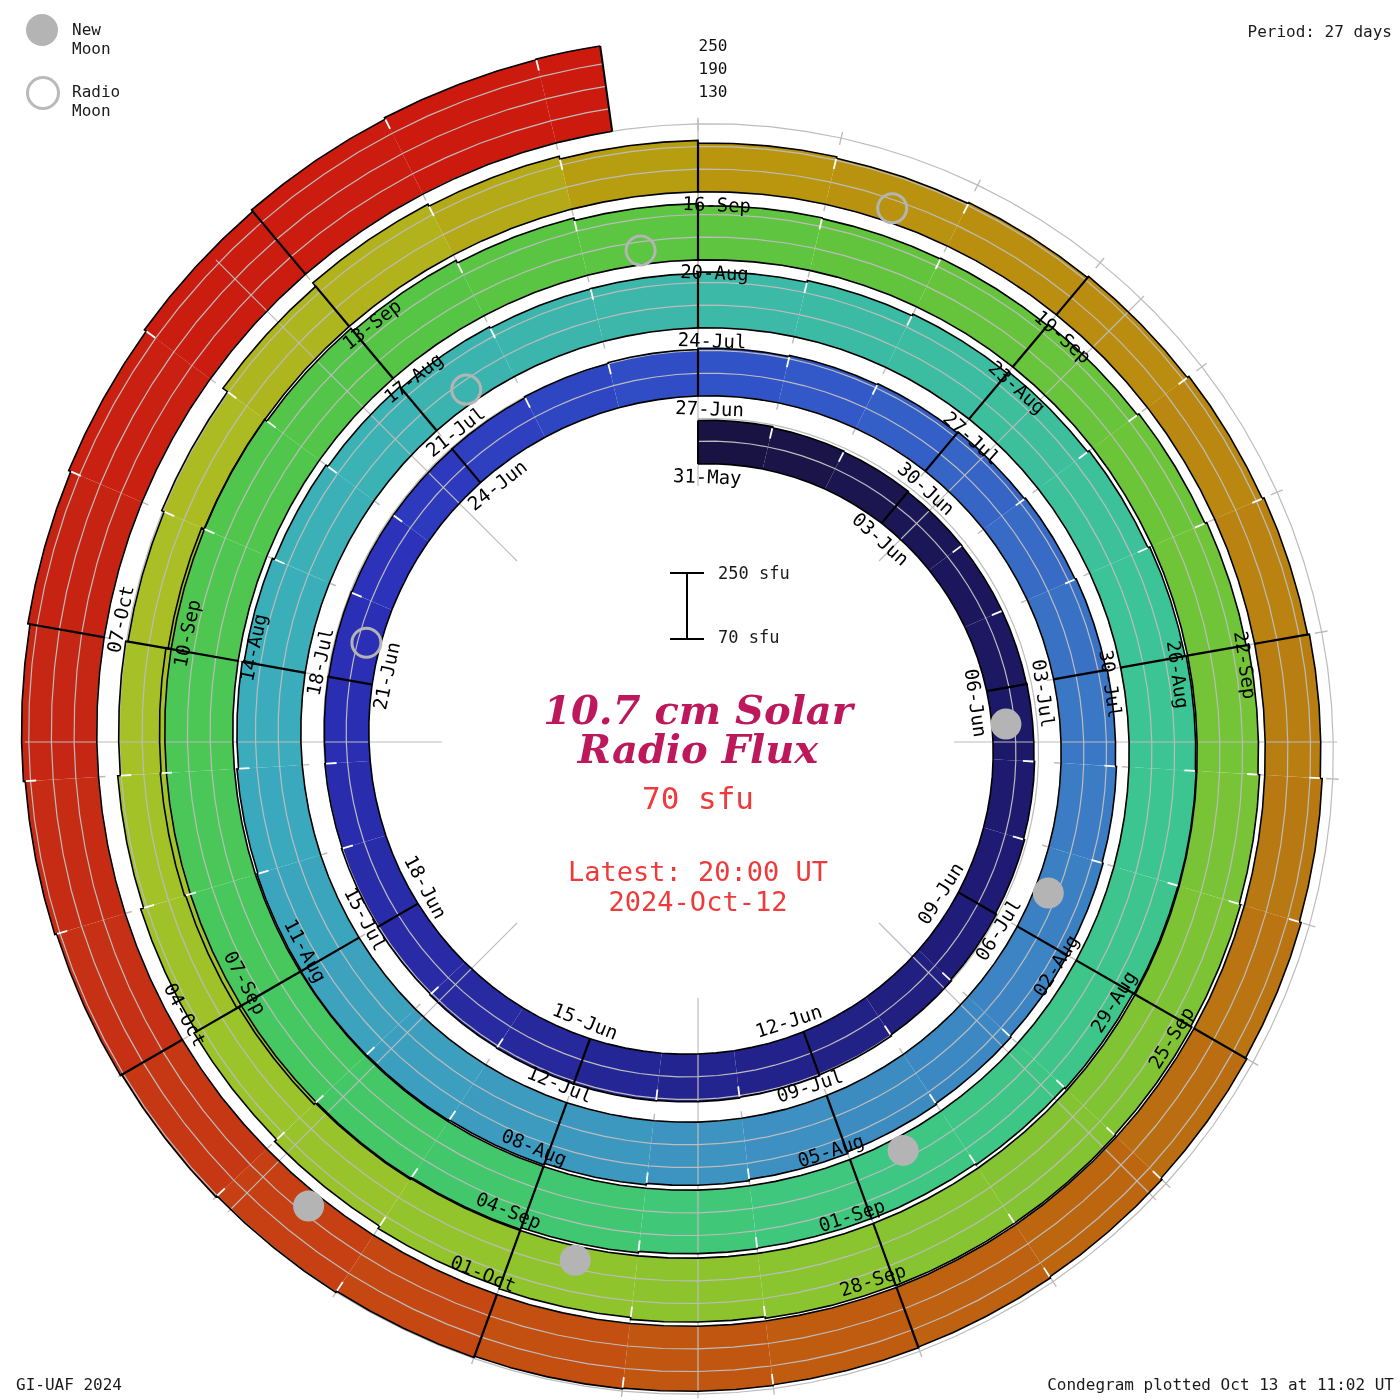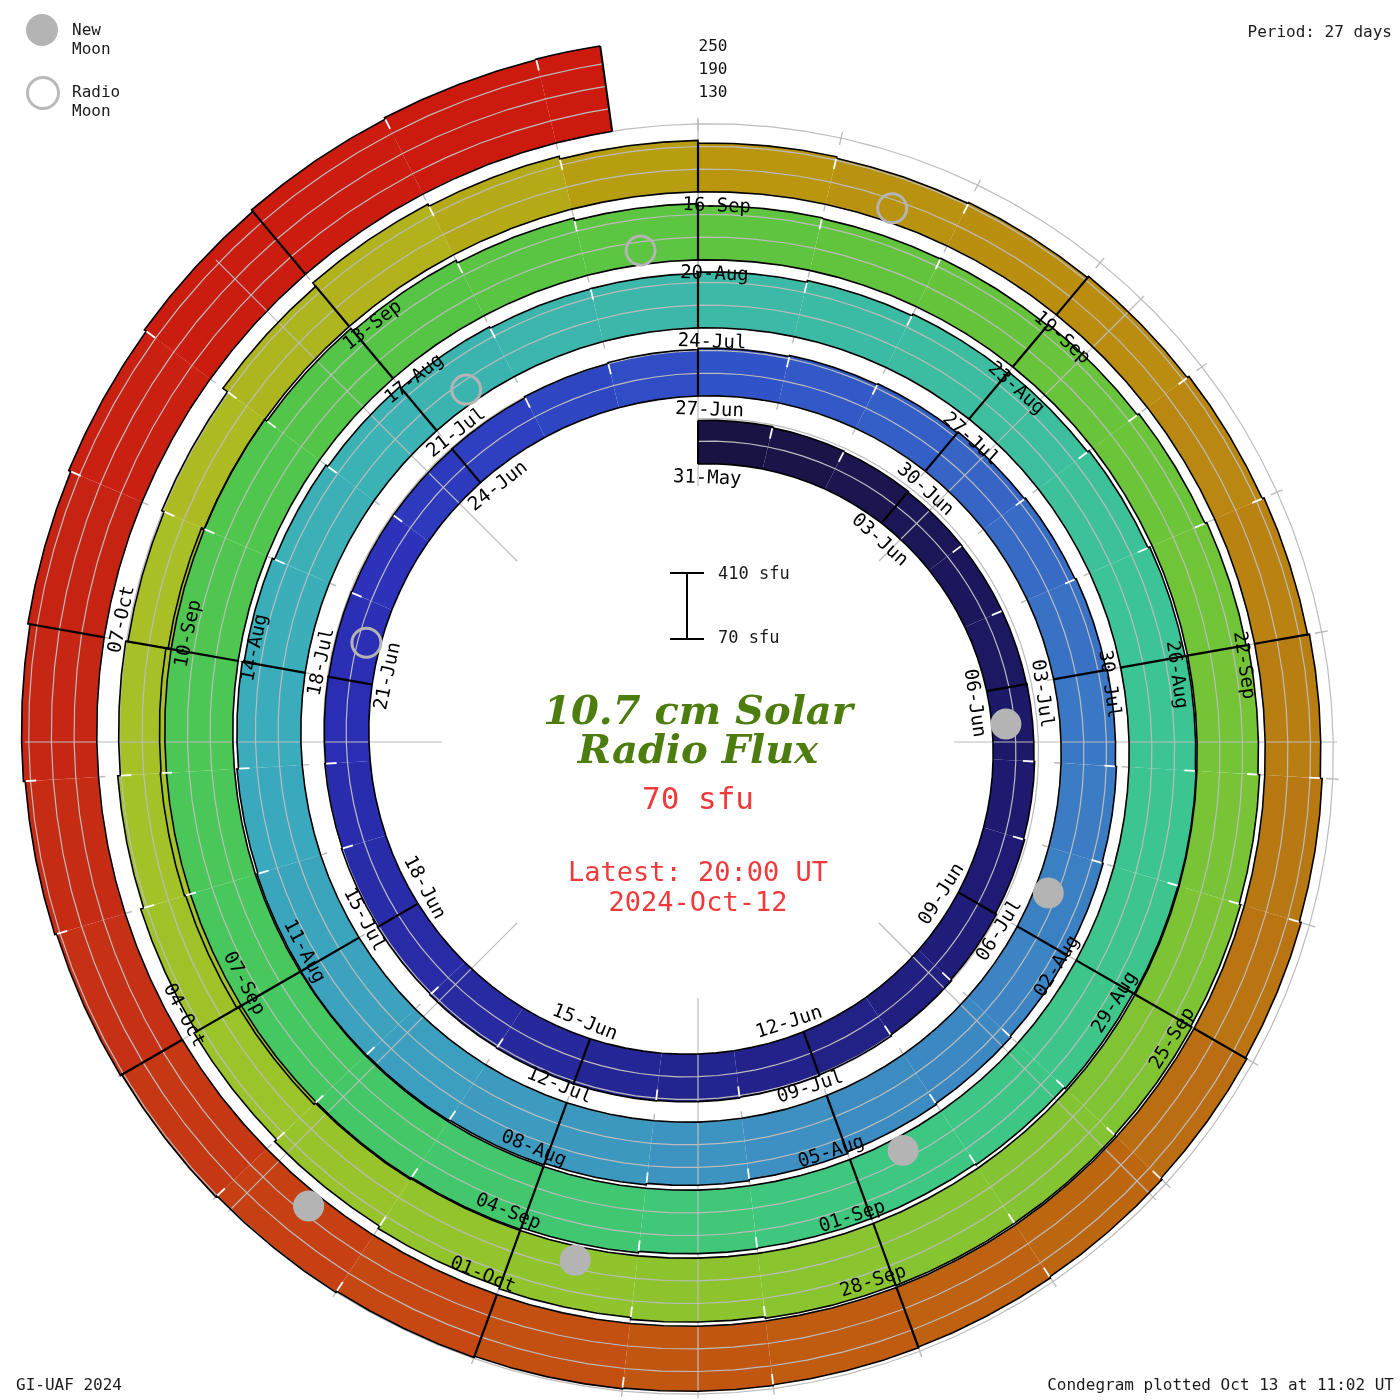--- a/index.html
+++ b/index.html
@@ -19,21 +19,21 @@
   #radial-axis{position:absolute;left:676px;top:34px;width:74px;text-align:center;color:#111;}
   #radial-axis div{font-size:16px;line-height:23px;font-weight:normal;}
   #scale-ibeam{position:absolute;left:670px;top:572px;width:34px;height:64px;
                border-top:2px solid #000;border-bottom:2px solid #000;}
   #scale-ibeam .stem{position:absolute;left:16px;top:0;width:2px;height:64px;background:#000;}
   .scale-lab{position:absolute;left:718px;font-size:17px;color:#1a1a1a;}
   #scale-top{top:563px;}
   #scale-bottom{top:627px;}
   #center-text{position:absolute;left:448px;top:690px;width:500px;text-align:center;}
   #title-main{font-family:"DejaVu Serif","Liberation Serif",serif;font-style:italic;font-weight:bold;
-              font-size:40px;line-height:39px;color:#4d7c0f;}
+              font-size:40px;line-height:39px;color:#be185d;}
   #current-flux{font-size:31px;color:#ee3a3a;margin-top:12px;}
   #latest-block{position:absolute;left:448px;top:857px;width:500px;text-align:center;
                 font-size:27px;line-height:30px;color:#ee3a3a;}
 </style>
 </head>
 <body>
 
 <div id="stage">
 
   <svg id="spiral-svg" width="1400" height="1400" viewBox="0 0 1400 1400">
@@ -543,21 +543,21 @@
 
   <div id="radial-axis">
     <div>250</div>
     <div>190</div>
     <div>130</div>
   </div>
 
   <div id="scale-ibeam">
       <div class="stem"></div>
     </div>
-  <div id="scale-top" class="scale-lab">410 sfu</div>
+  <div id="scale-top" class="scale-lab">250 sfu</div>
   <div id="scale-bottom" class="scale-lab">70 sfu</div>
 
   <div id="center-text">
     <div id="title-main">
       <div>10.7 cm Solar</div>
       <div>Radio Flux</div>
     </div>
     <div id="current-flux">70 sfu</div>
   </div>
 

